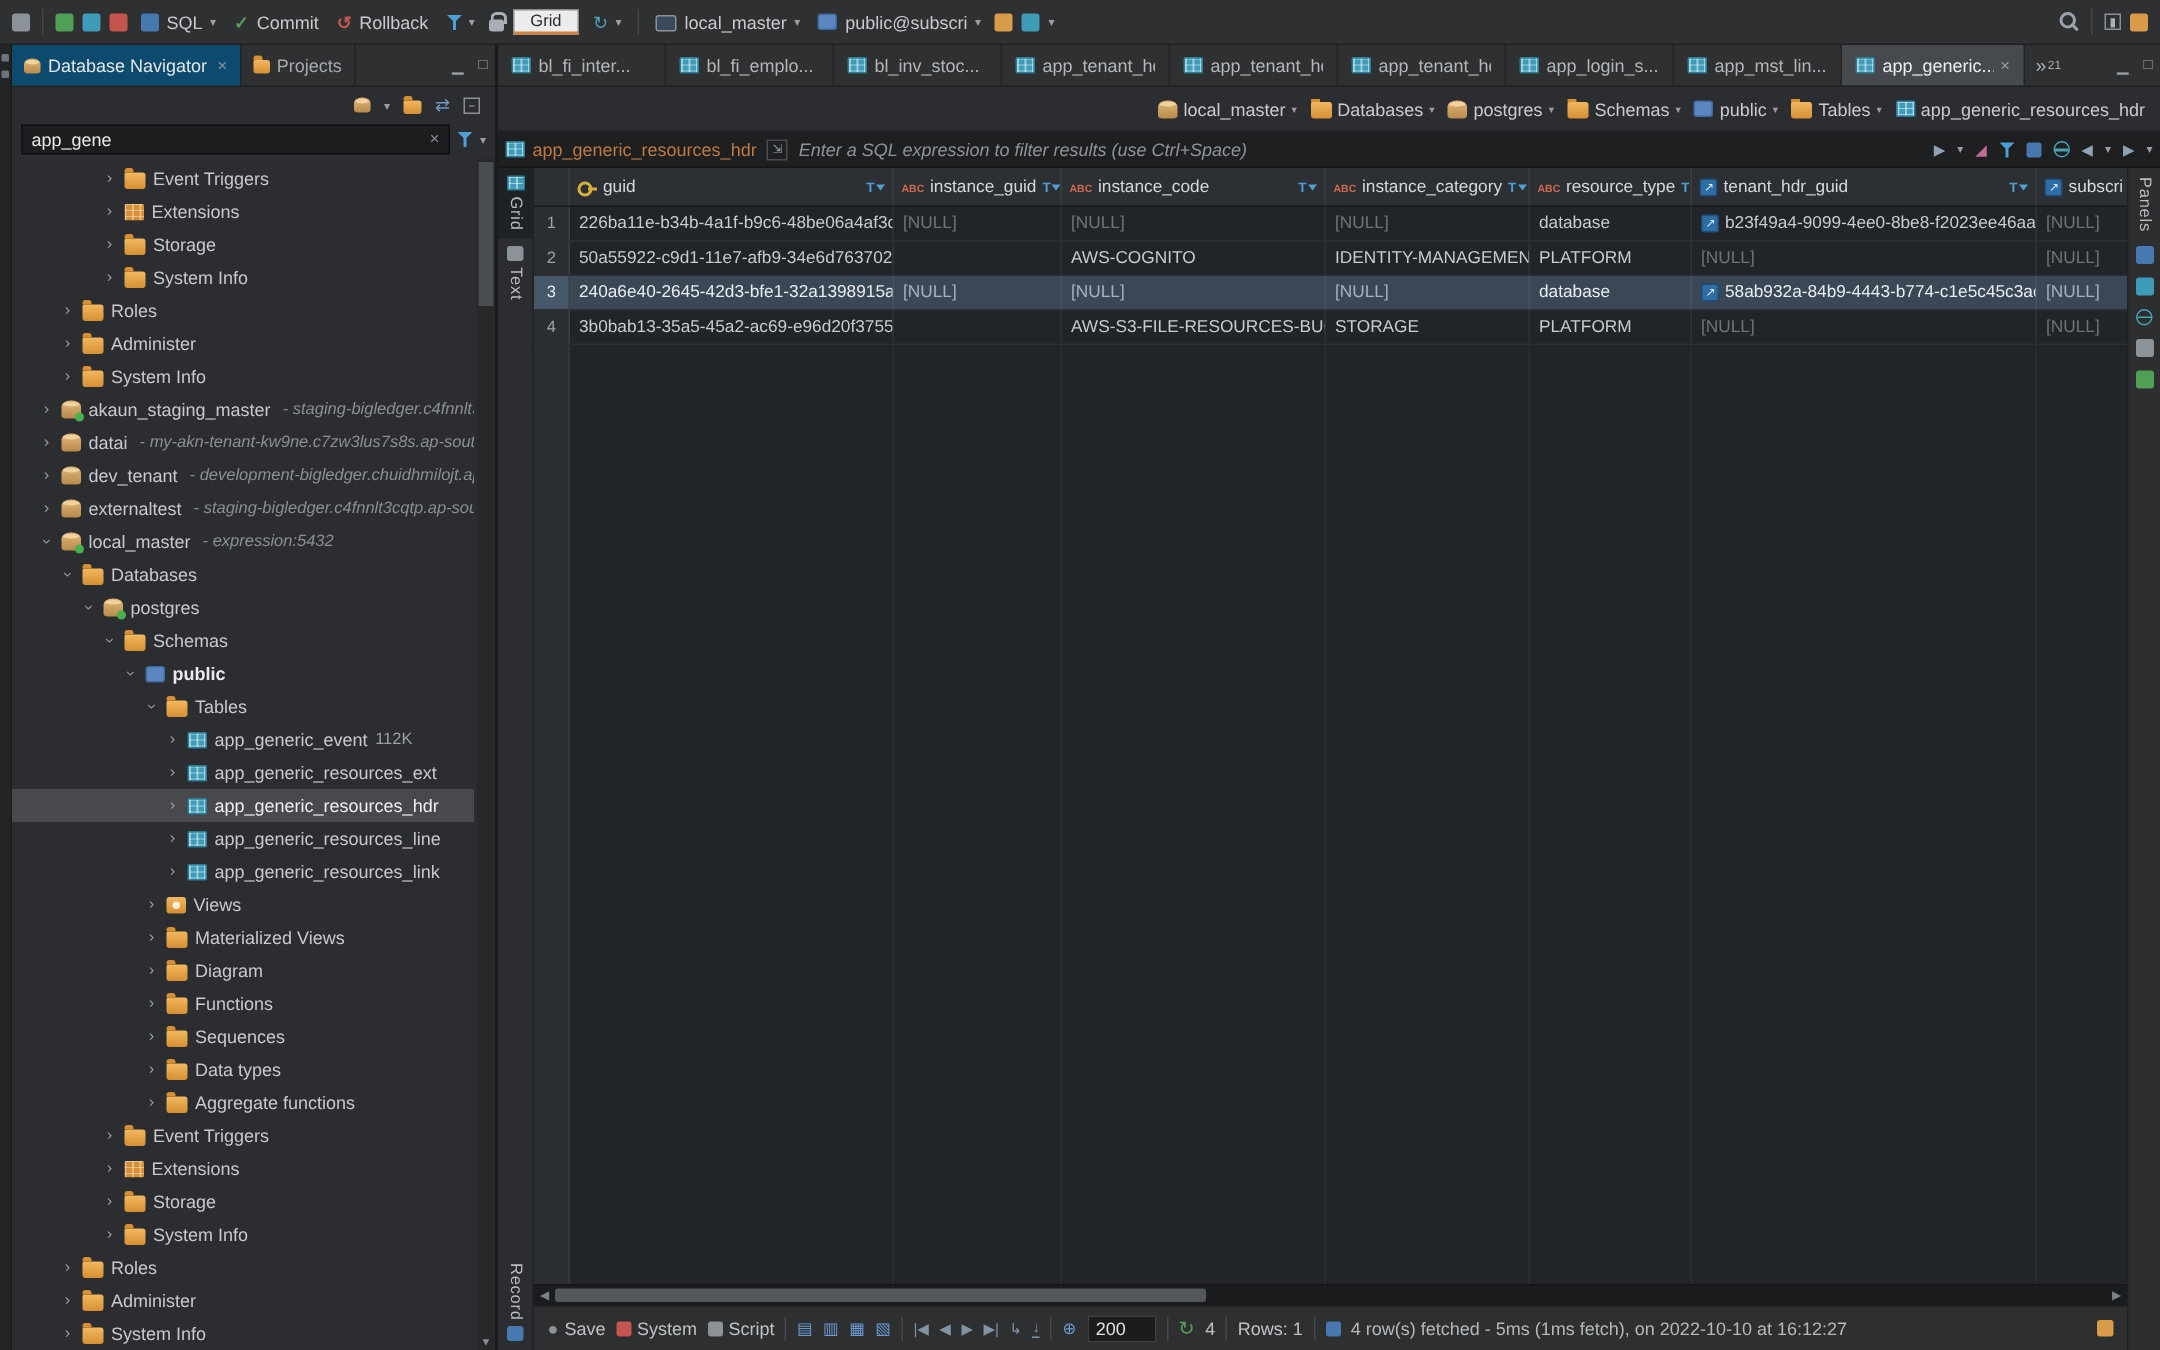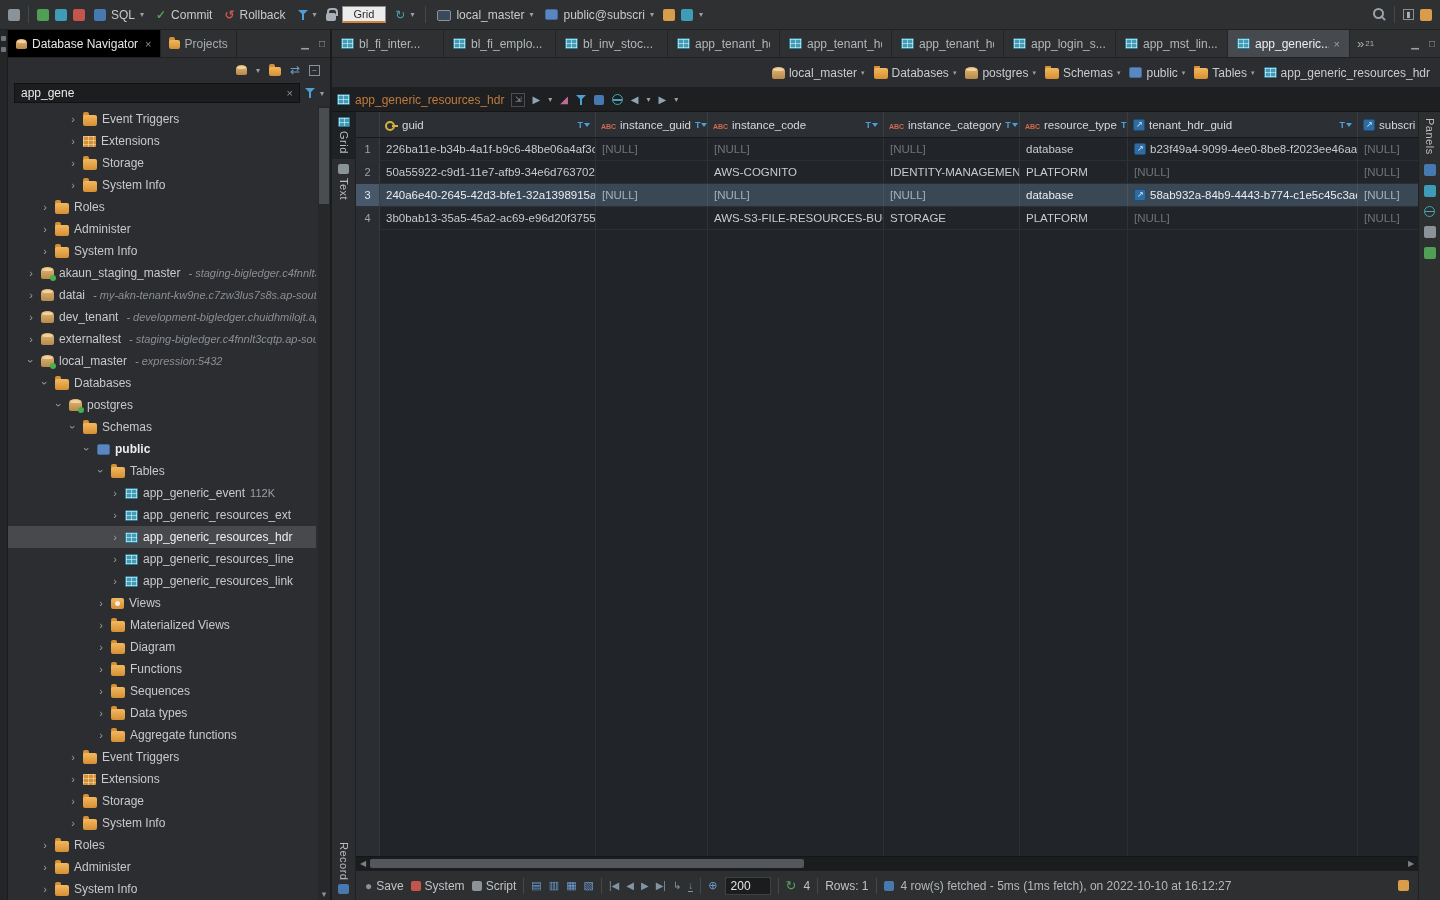--- a/index.html
+++ b/index.html
@@ -55,21 +55,21 @@
 
 
 .main{flex:1;display:flex;min-height:0}
 .leftrail{width:8px;background:#232527;border-right:1px solid #1a1b1d;display:flex;flex-direction:column;align-items:center;gap:6px;padding-top:6px}
 .rail-dot{width:5px;height:5px;background:#6e747a;border-radius:1px}
 
 
 .navigator{width:324px;background:#2b2d30;border-right:2px solid #1a1b1d;display:flex;flex-direction:column;min-height:0}
 .panel-tabs{height:28px;background:#2e3032;border-bottom:1px solid #222;display:flex;align-items:stretch}
 .ptab{display:flex;align-items:center;gap:5px;padding:0 8px;color:#a7abaf;border-right:1px solid #222}
-.ptab.active{background:#000000;color:#e4e6e8}
+.ptab.active{background:#0c4a6e;color:#e4e6e8}
 .ptab .close{color:#8f959a;font-size:11px;margin-left:2px}
 .winbtn{color:#9aa0a5;align-self:center;margin:0 5px;font-size:10px}
 .panel-toolbar{height:24px;display:flex;align-items:center;justify-content:flex-end;gap:9px;padding:0 10px}
 .filter-row{height:24px;display:flex;align-items:center;gap:5px;padding:0 6px 2px}
 .filter-input{flex:1;height:20px;background:#1c1d1f;border:1px solid #101112;display:flex;align-items:center;padding:0 6px;color:#e8e8e8}
 .filter-input .clear{margin-left:auto;color:#8b9096;font-size:11px}
 .tree{flex:1;position:relative;overflow:hidden;padding:2px 14px 0 0}
 .trow{height:22px;display:flex;align-items:center;gap:5px;white-space:nowrap;overflow:hidden}
 .trow.selected{background:#47494c}
 .chev{width:10px;flex:none;color:#9aa0a6;font-size:11px;text-align:center;display:inline-block;line-height:10px}
@@ -524,20 +524,21 @@
             </div>
           </div>
       </div>
 
       <div class="filterbar">
         <div class="fb-table">
           <span class="nicon i-table"></span>
           <span>app_generic_resources_hdr</span>
         </div>
         <span class="fb-expand">⇲</span>
+        <div class="fb-input">Enter a SQL expression to filter results (use Ctrl+Space)</div>
         <div class="fb-icons">
           <span>▶</span>
           <span class="caret">▾</span>
           <span style="color:#c46a9a">◢</span>
           <span class="nicon i-funnel"></span>
           <span class="nicon i-sq c-blue" style="width:10px;height:10px"></span>
           <span class="nicon i-globe"></span>
           <span>◀</span>
           <span class="caret">▾</span>
           <span>▶</span>

